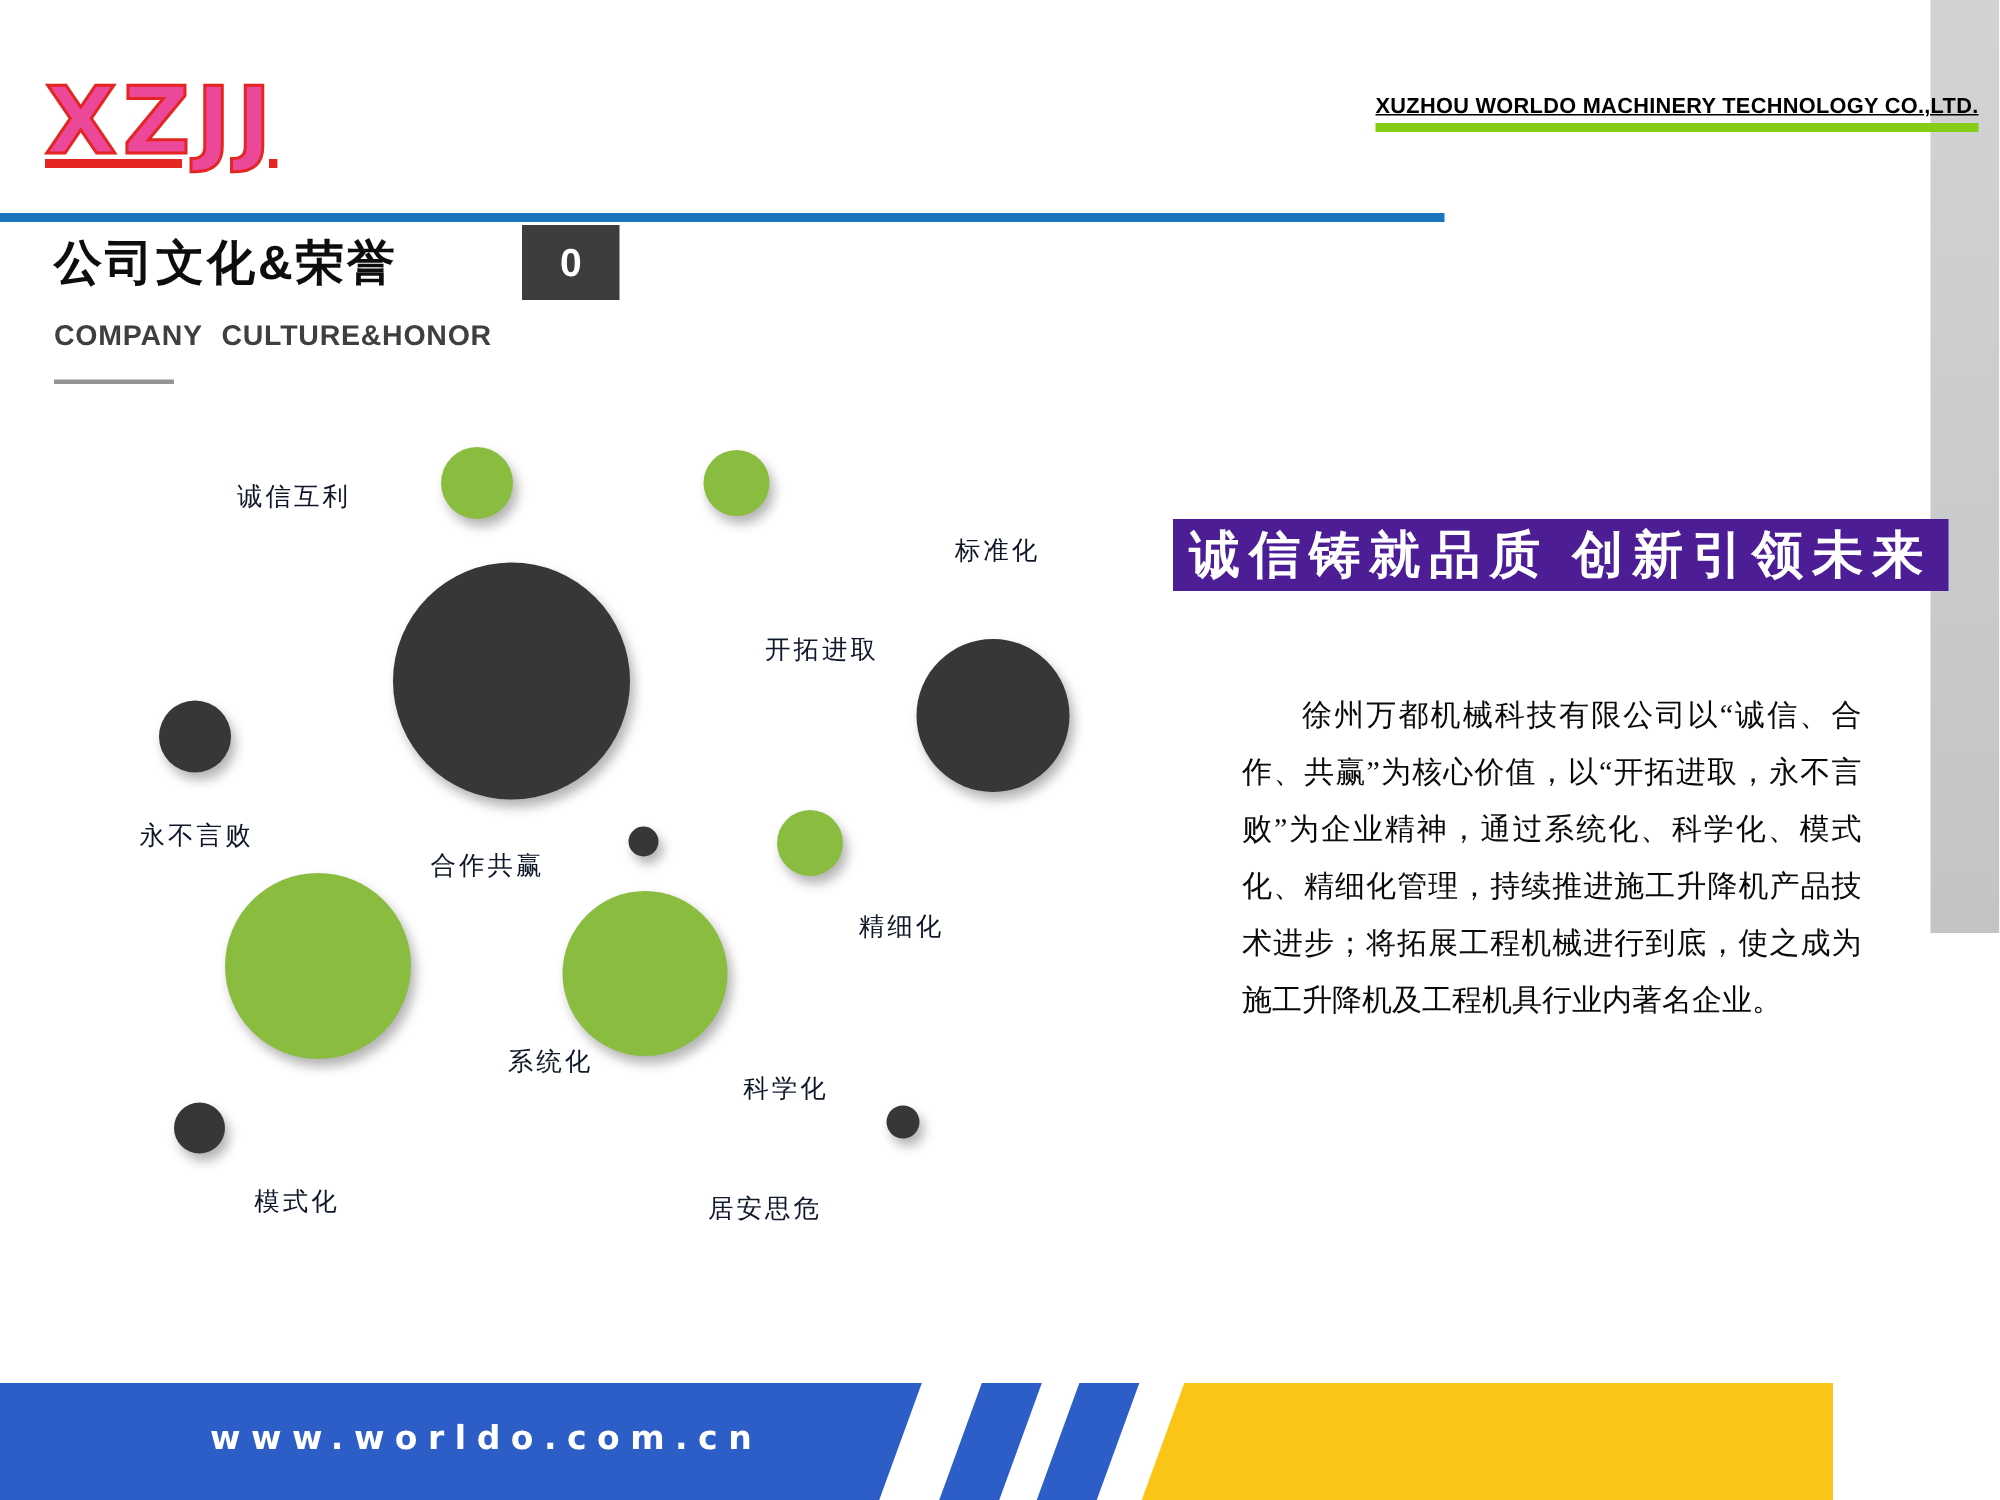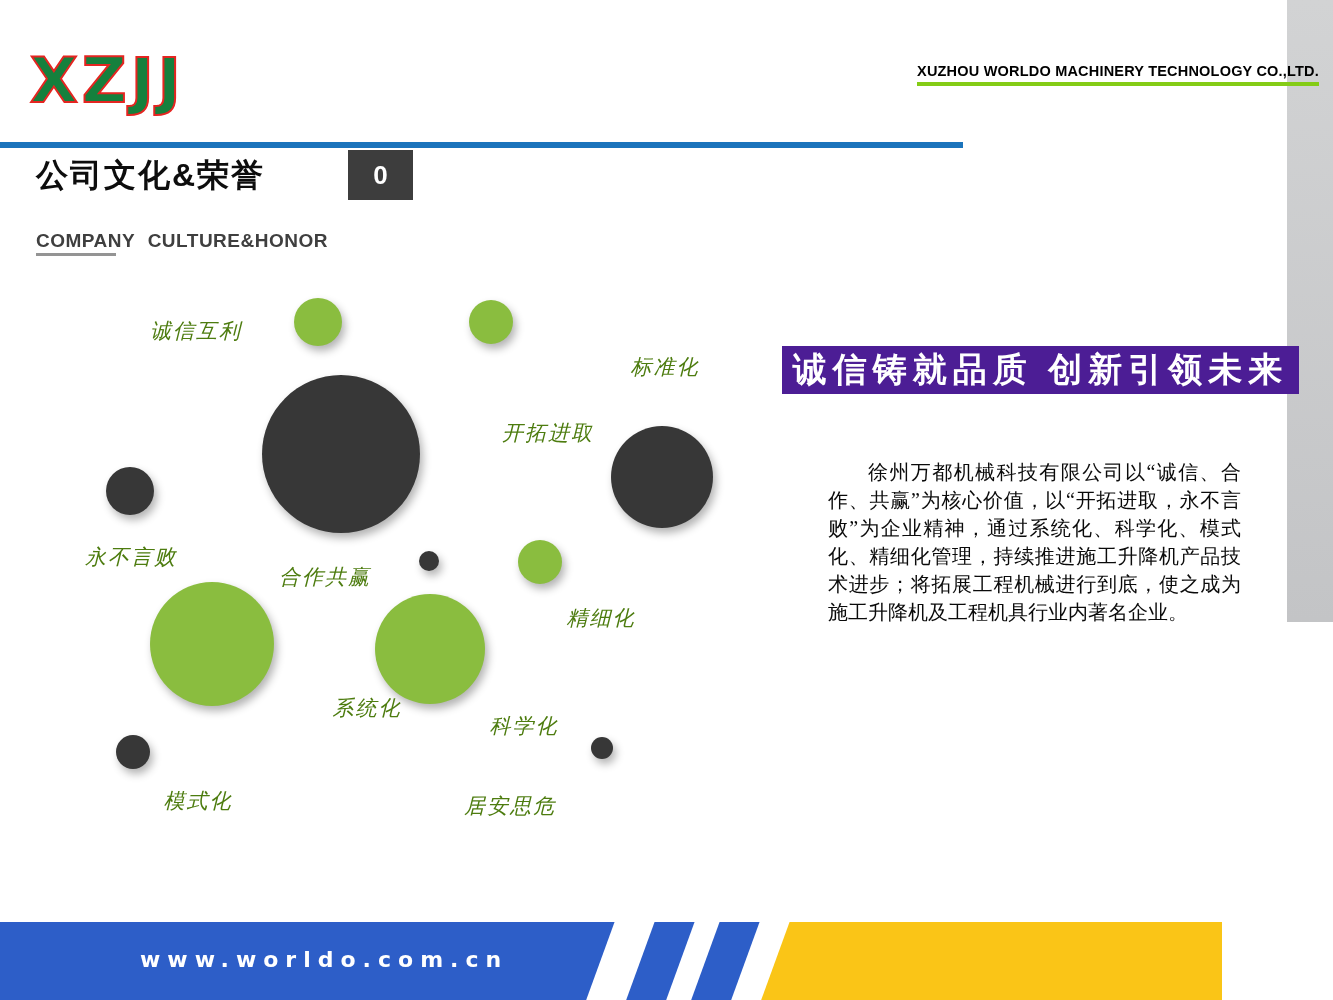--- a/index.html
+++ b/index.html
@@ -11,73 +11,73 @@
   
   .corner-strip {
     position:absolute; right:0; top:0; width:46px; height:622px;
     background:linear-gradient(to bottom,#d2d3d4,#c3c4c6);
   }
 
   
   .logo {
     position:absolute; left:30px; top:44px;
     font-family:"DejaVu Sans", sans-serif; font-weight:900; font-size:62px;
-    color:#15803d; letter-spacing:4px; -webkit-text-stroke:2px #e42521;
+    color:#ec4899; letter-spacing:4px;text-decoration:underline; -webkit-text-stroke:2px #e42521;
   }
   .company { position:absolute; right:14px; top:58px; text-align:center; }
   .company-cn {
     font-family:"DejaVu Sans", sans-serif; font-weight:900; font-size:30px;
     color:#ffd200; -webkit-text-stroke:1.3px #000; letter-spacing:1px;
     white-space:nowrap;
   }
   .company-en {
     margin-top:5px; font-size:14.5px; font-weight:bold; color:#000;
     letter-spacing:0.2px; white-space:nowrap;
-    border-bottom:4px solid #84cc16; padding-bottom:3px;
+    border-bottom:6px solid #84cc16; padding-bottom:3px;text-decoration:underline;
   }
   .blue-line { position:absolute; left:0; top:142px; width:963px; height:6px; background:#1b74bc; }
 
   
   .section-title {
     position:absolute; left:36px; top:154px; font-size:32px; font-weight:bold;
     color:#0d0d0d; letter-spacing:2px; white-space:nowrap;
   }
   .page-box {
     position:absolute; left:348px; top:150px; width:65px; height:50px;
     background:#3d3d3d; color:#fff; display:flex; align-items:center;
     justify-content:center; font-size:26px; font-weight:bold;
   }
   .section-sub {
     position:absolute; left:36px; top:214px; font-size:19px; font-weight:bold;
-    color:#3f3f3f; letter-spacing:0.5px; word-spacing:7px; white-space:nowrap;margin-top:16px;
+    color:#3f3f3f; letter-spacing:0.5px; word-spacing:7px; white-space:nowrap;
   }
   .mini-rule { position:absolute; left:36px; top:253px; width:80px; height:3px; background:#949494; }
 
   
   .bubble-chart { position:absolute; left:0; top:0; width:780px; height:880px; }
   .bubble {
     position:absolute; border-radius:50%;
     box-shadow:3px 5px 8px rgba(0,0,0,0.30);
   }
   .bubble-label {
     position:absolute; transform:translate(-50%,-50%);
-    font-family:"Liberation Serif", serif; font-size:21px; color:#4d7c0f;
-    letter-spacing:2px; white-space:nowrap;font-style:italic;
+    font-family:"Liberation Serif", serif; font-size:17px; color:#0f172a;
+    letter-spacing:2px; white-space:nowrap;
   }
 
   
   .banner {
     position:absolute; left:782px; top:346px; width:517px; height:48px;
     background:#4c1d95; color:#ffffff; font-size:34px; font-weight:bold;
     letter-spacing:6px; display:flex; align-items:center; justify-content:center;
     white-space:nowrap;
   }
   .paragraph {
     position:absolute; left:828px; top:458px; width:413px;
-    font-family:"Liberation Serif", serif; font-size:20px; line-height:28px;
+    font-family:"Liberation Serif", serif; font-size:20px; line-height:38px;
     color:#0a0a0a; text-align:justify; text-indent:2em;
   }
 
   
   .footer {
     position:absolute; left:0; top:922px; width:1222px; height:78px;
     background:#fac517; overflow:hidden;
   }
   .footer-white {
     position:absolute; left:585px; top:-10px; width:190px; height:100px;

